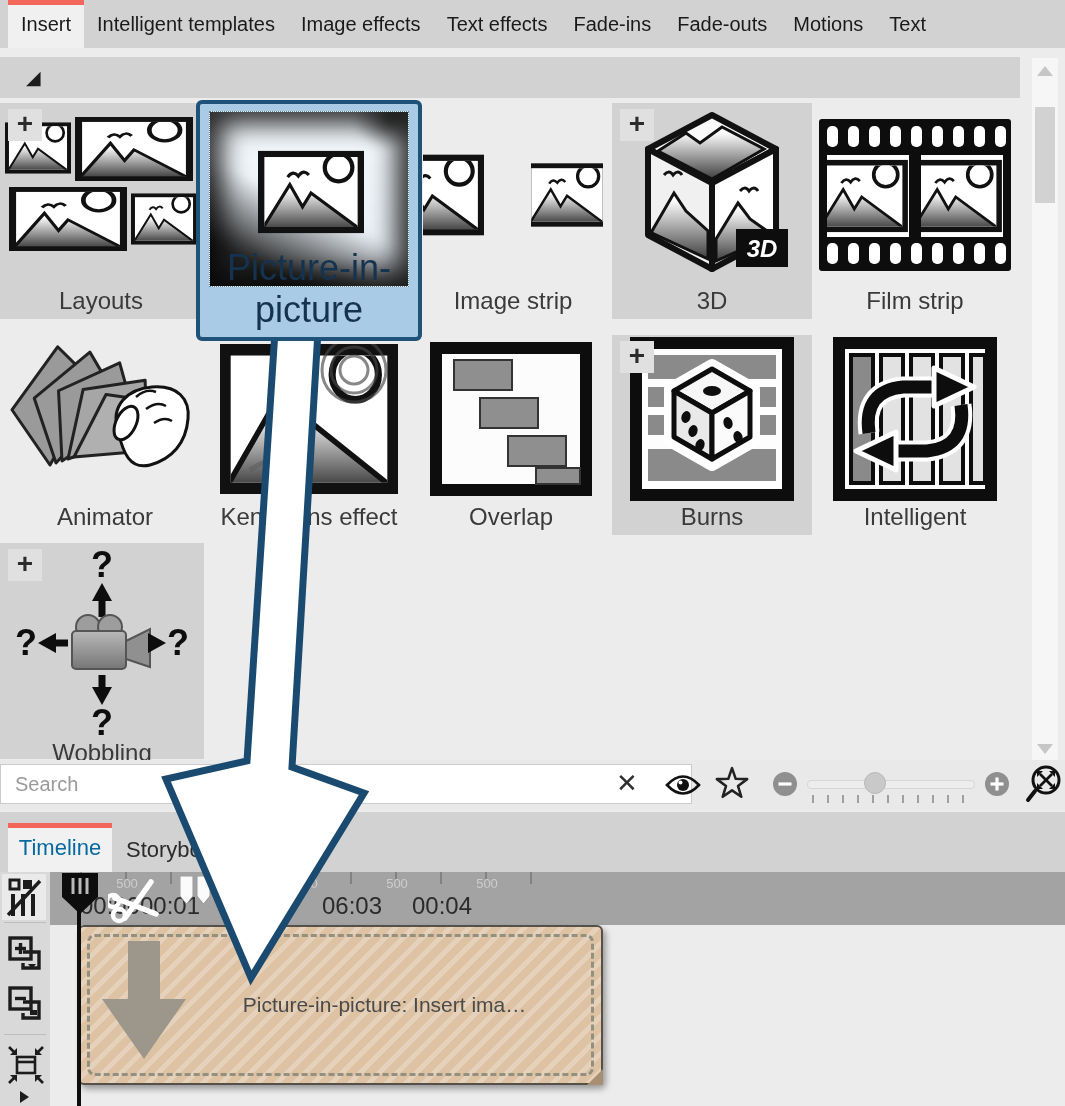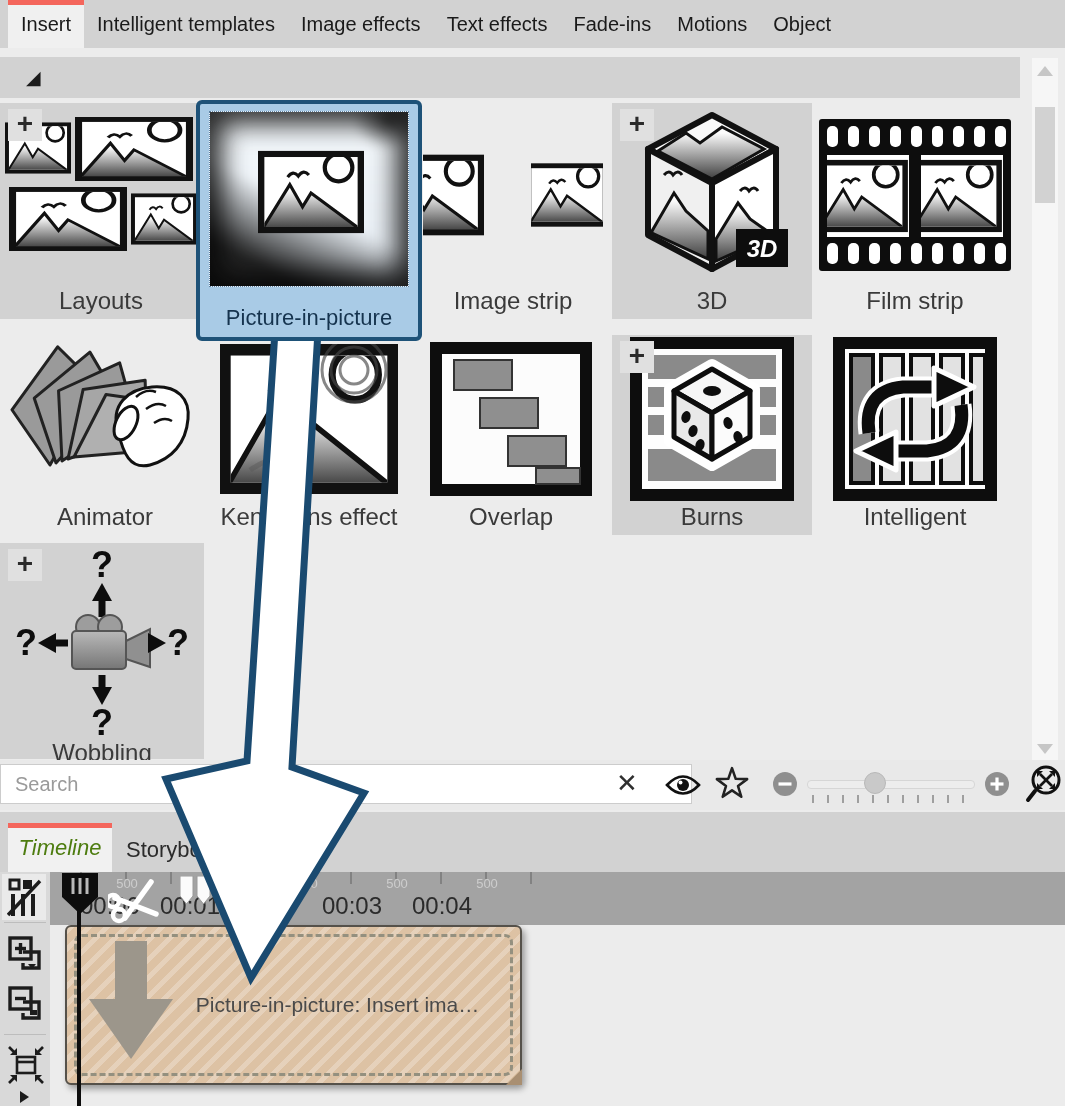--- a/index.html
+++ b/index.html
@@ -29,54 +29,54 @@
             border:4px solid #1e5278;border-radius:6px;box-sizing:border-box;z-index:45;}
   .pip-thumb{position:absolute;left:9px;top:7px;width:198px;height:174px;border:1px dotted #5d82a3;
              overflow:hidden;background:#edf3f9;}
   .pip-blur{position:absolute;left:-12px;top:-12px;right:-12px;bottom:-12px;filter:blur(5px);
     background:
       radial-gradient(55px 45px at 86% 10%, rgba(45,45,45,.85), rgba(45,45,45,0) 65%),
       radial-gradient(120px 100px at 4% 92%, rgba(40,40,40,.9), rgba(40,40,40,0) 60%),
       linear-gradient(205deg, rgba(30,30,30,0) 52%, rgba(22,22,22,.95) 80%),
       linear-gradient(#f5f9fc,#e7eef5);}
   .pip-vig{position:absolute;left:0;top:0;right:0;bottom:0;box-shadow:inset 0 0 26px 12px rgba(5,5,5,.85);}
-  .pip-cap{position:absolute;left:0;right:0;bottom:6px;text-align:center;font-size:22px;color:#15334e;}
+  .pip-cap{position:absolute;left:0;right:0;bottom:6px;text-align:center;font-size:36px;color:#15334e;}
 
   
   .search-row{position:absolute;left:0;top:760px;width:1065px;height:50px;background:#e9e9e9;}
   .search-input{position:absolute;left:0;top:764px;width:636px;height:38px;border:1px solid #cccccc;
     background:#ffffff;font-family:"Liberation Sans",sans-serif;font-size:20px;color:#333;padding:0 40px 0 14px;outline:none;}
   .search-input::placeholder{color:#9a9a9a;}
   .clear-x{position:absolute;left:616px;top:768px;font-size:26px;color:#2f2f2f;cursor:pointer;}
   .slider-track{position:absolute;left:807px;top:780px;width:166px;height:7px;background:#ededed;
     border:1px solid #d6d6d6;border-radius:4px;}
   .slider-thumb{position:absolute;left:864px;top:772px;width:22px;height:22px;border-radius:50%;
     background:#c9c9c9;border:1px solid #b8b8b8;box-sizing:border-box;}
   .stick{position:absolute;top:795px;width:2px;height:8px;background:#9f9f9f;}
 
   
   .viewbar{position:absolute;left:0;top:812px;width:1065px;height:60px;background:#d2d2d2;}
   .tl-tab{position:absolute;left:8px;top:823px;width:104px;height:49px;background:#f1f1f1;
     box-shadow:inset 0 5px 0 #f4665c;display:flex;align-items:center;justify-content:center;
-    font-size:22px;color:#4d7c0f;font-style:italic;}
+    font-size:22px;color:#0369a1;}
   .sb-tab{position:absolute;left:118px;top:828px;height:44px;display:flex;align-items:center;
     font-size:22px;color:#2b2b2b;padding:0 8px;}
 
   
   .tl-toolbar{position:absolute;left:0;top:872px;width:50px;height:234px;background:#d9d9d9;}
   .tl-divider{position:absolute;left:4px;width:42px;height:1px;background:#bdbdbd;}
   .ruler{position:absolute;left:50px;top:872px;width:1015px;height:53px;background:#a3a3a3;}
   .tick{position:absolute;top:0;width:2px;background:#828282;}
   .minor-lab{position:absolute;top:4px;transform:translateX(-50%);font-size:13px;color:#cdcdcd;}
   .ts{position:absolute;top:20px;transform:translateX(-50%);font-size:24px;color:#2b2b2b;}
   .track-area{position:absolute;left:50px;top:925px;width:1015px;height:181px;background:#ececec;}
 
   .playhead-stem{position:absolute;left:77px;top:906px;width:4px;height:200px;background:#0d0d0d;z-index:6;}
 
-  .drop-box{position:absolute;left:65px;top:925px;width:457px;height:160px;box-sizing:border-box;
+  .drop-box{position:absolute;left:78px;top:925px;width:525px;height:160px;box-sizing:border-box;
     background:#ddc2a4;border:2px solid #55514a;border-radius:6px;z-index:5;
     box-shadow:3px 4px 6px rgba(0,0,0,.35);
     background-image:repeating-linear-gradient(135deg, rgba(255,255,255,.25) 0 5px, rgba(255,255,255,0) 5px 13px);}
   .drop-dash{position:absolute;left:7px;top:7px;right:7px;bottom:7px;border:3px dashed #94907f;border-radius:8px;}
   .drop-fold{position:absolute;right:-2px;bottom:-2px;width:0;height:0;
     border-left:16px solid transparent;border-bottom:16px solid #a98f72;}
   .drop-label{position:absolute;left:100px;right:12px;top:0;bottom:0;display:flex;align-items:center;
     justify-content:center;font-size:21px;color:#4a4a4a;white-space:nowrap;overflow:hidden;}
 
   .big-arrow{position:absolute;left:0;top:0;z-index:40;pointer-events:none;}
@@ -114,22 +114,23 @@
       </symbol>
     </defs>
   </svg>
 
   <div class="topbar">
     <div class="tab active">Insert</div>
     <div class="tab">Intelligent templates</div>
     <div class="tab">Image effects</div>
     <div class="tab">Text effects</div>
     <div class="tab">Fade-ins</div>
+    <div class="tab">Fade-outs</div>
     <div class="tab">Motions</div>
-    <div class="tab">Object</div>
+    <div class="tab">Text</div>
   </div>
 
   <div class="sec-header">
     <span class="tri">◢</span>
   </div>
 
   <div class="scrollbar">
     <div class="sb-arrow" style="top:8px;border-bottom:10px solid #c6c6c6;"></div>
     <div class="sb-thumb"></div>
     <div class="sb-arrow" style="bottom:8px;border-top:10px solid #c6c6c6;"></div>
@@ -492,23 +493,23 @@
     <div class="tick" style="left:345px;height:7px;"></div>
     <div class="tick" style="left:390px;height:12px;"></div>
     <div class="tick" style="left:435px;height:7px;"></div>
     <div class="tick" style="left:480px;height:12px;"></div>
     <span class="minor-lab" style="left:77px;">500</span>
     <span class="minor-lab" style="left:167px;">500</span>
     <span class="minor-lab" style="left:257px;">500</span>
     <span class="minor-lab" style="left:347px;">500</span>
     <span class="minor-lab" style="left:437px;">500</span>
     <span class="ts" style="left:60px;">00:00</span>
-    <span class="ts" style="left:120px;margin-left:20px;">00:01</span>
+    <span class="ts" style="left:120px;">00:01</span>
     <span class="ts" style="left:210px;">00:02</span>
-    <span class="ts" style="left:302px;">00:03</span>
+    <span class="ts" style="left:302px;">06:03</span>
     <span class="ts" style="left:392px;">00:04</span>
   </div>
 
   <div class="track-area"></div>
 
   <svg class="abs" style="left:108px;top:874px;z-index:7;" width="54" height="50" viewBox="0 0 54 50">
     <g stroke="#fff" stroke-linecap="round" fill="none">
       <line x1="17" y1="44" x2="43" y2="8" stroke-width="5.5"></line>
       <line x1="7" y1="24" x2="48" y2="40" stroke-width="5.5"></line>
       <circle cx="11" cy="41" r="6" stroke-width="4.5"></circle>

